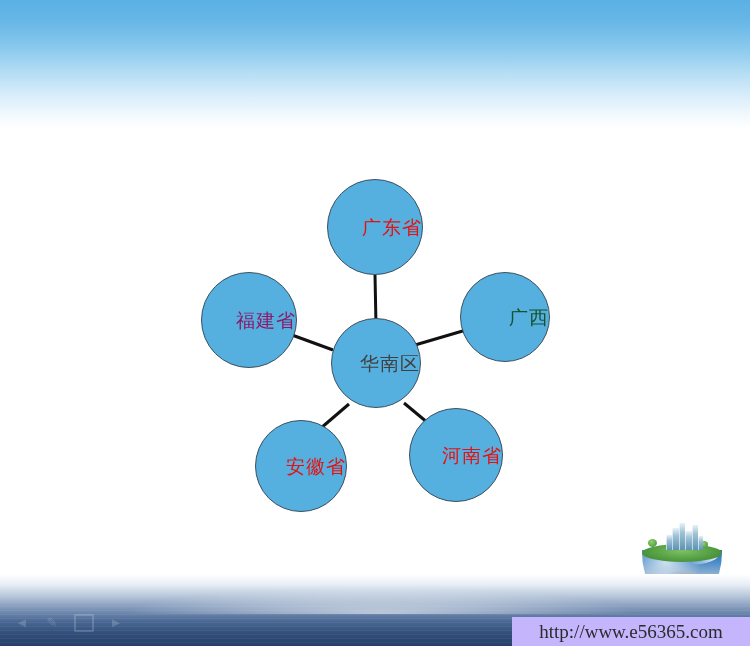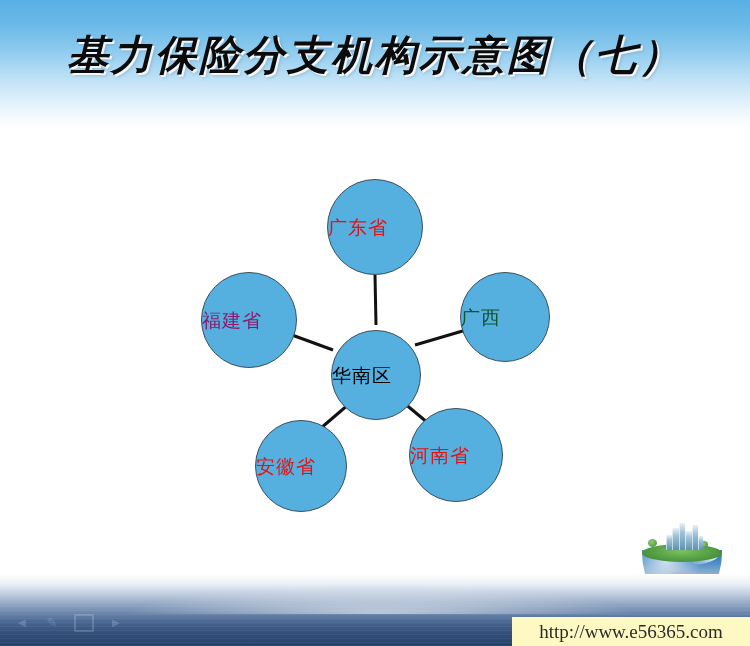--- a/index.html
+++ b/index.html
@@ -139,21 +139,21 @@
   }
 
   .node {
     position: absolute;
     border-radius: 50%;
     background: #55b0e0;
     border: 1px solid #3d5060;
     box-sizing: border-box;
     display: flex;
     align-items: center;
-    justify-content: flex-start;
+    justify-content: flex-end;
     font-family: Liberation Serif, serif;
     font-size: 19px;
     letter-spacing: 1px;
     white-space: nowrap;
   }
   .node-label {
     display: block;
     line-height: 1;
   }
 
@@ -246,53 +246,52 @@
     background: radial-gradient(ellipse at 50% 30%, rgba(120,150,180,0.35), rgba(255,255,255,0));
   }
 
   
   .watermark {
     position: absolute;
     left: 512px;
     top: 617px;
     width: 238px;
     height: 29px;
-    background: #fef9c3;
+    background: #c4b5fd;
     display: flex;
     align-items: center;
     justify-content: center;
   }
   .watermark-text {
     font-family: "Liberation Serif", "DejaVu Serif", serif;
     font-size: 19px;
     color: #2b2b2b;
     letter-spacing: 0px;
     white-space: nowrap;
   }
 </style>
 </head>
 <body>
 
 <div id="slide">
 
   <div class="sky-band"></div>
 
-  <div class="title">基力保险分支机构示意图（七）</div>
 
   <div class="diagram">
 
     <svg class="edges" viewBox="0 0 750 646" width="750" height="646">
       <line x1="376" y1="325" x2="375" y2="275" stroke="#111111" stroke-width="3"></line>
       <line x1="415" y1="345" x2="466" y2="330" stroke="#111111" stroke-width="3"></line>
       <line x1="333" y1="350" x2="292" y2="335" stroke="#111111" stroke-width="3"></line>
       <line x1="349" y1="404" x2="321" y2="428" stroke="#111111" stroke-width="3"></line>
       <line x1="404" y1="403" x2="434" y2="428" stroke="#111111" stroke-width="3"></line>
     </svg>
 
-    <div class="node" style="left:331px; top:330px; width:90px; height:90px; color:#000000;">
+    <div class="node" style="left:331px; top:318px; width:90px; height:90px; color:#404040;">
       <span class="node-label">华南区</span>
     </div>
 
     <div class="node" style="left:327px; top:179px; width:96px; height:96px; color:#e8100f;">
       <span class="node-label">广东省</span>
     </div>
 
     <div class="node" style="left:460px; top:272px; width:90px; height:90px; color:#14532d;">
       <span class="node-label">广西</span>
     </div>

